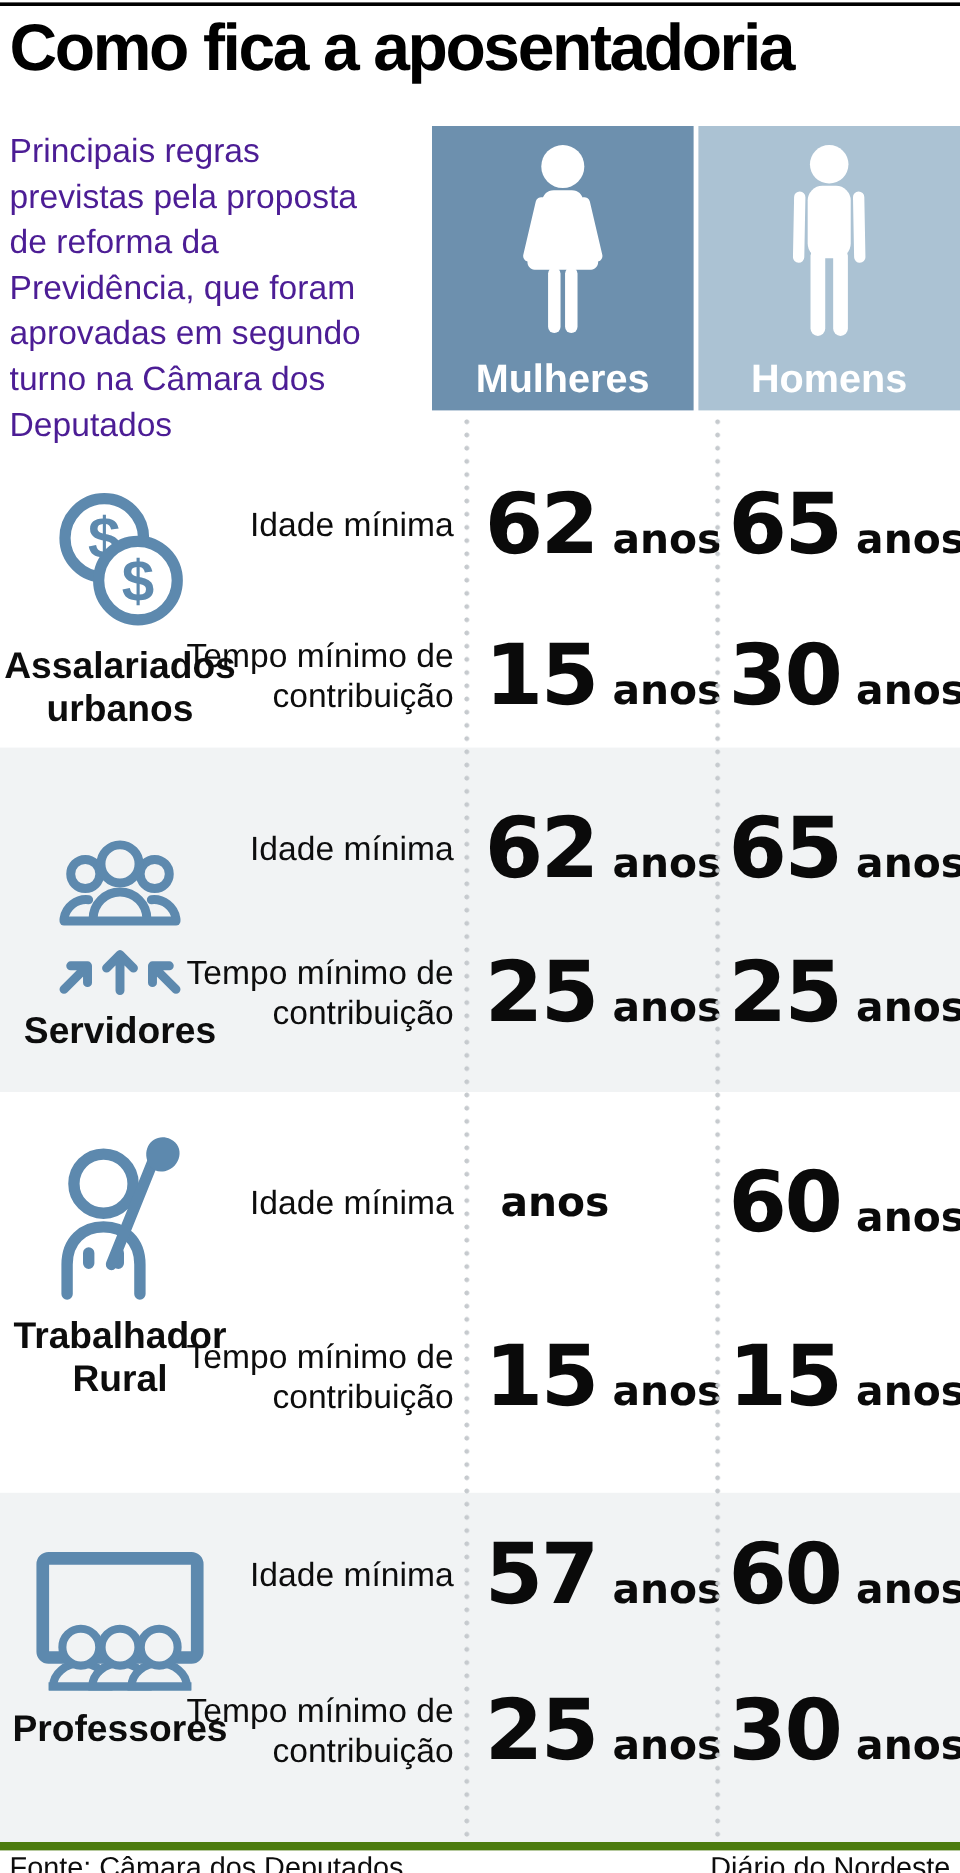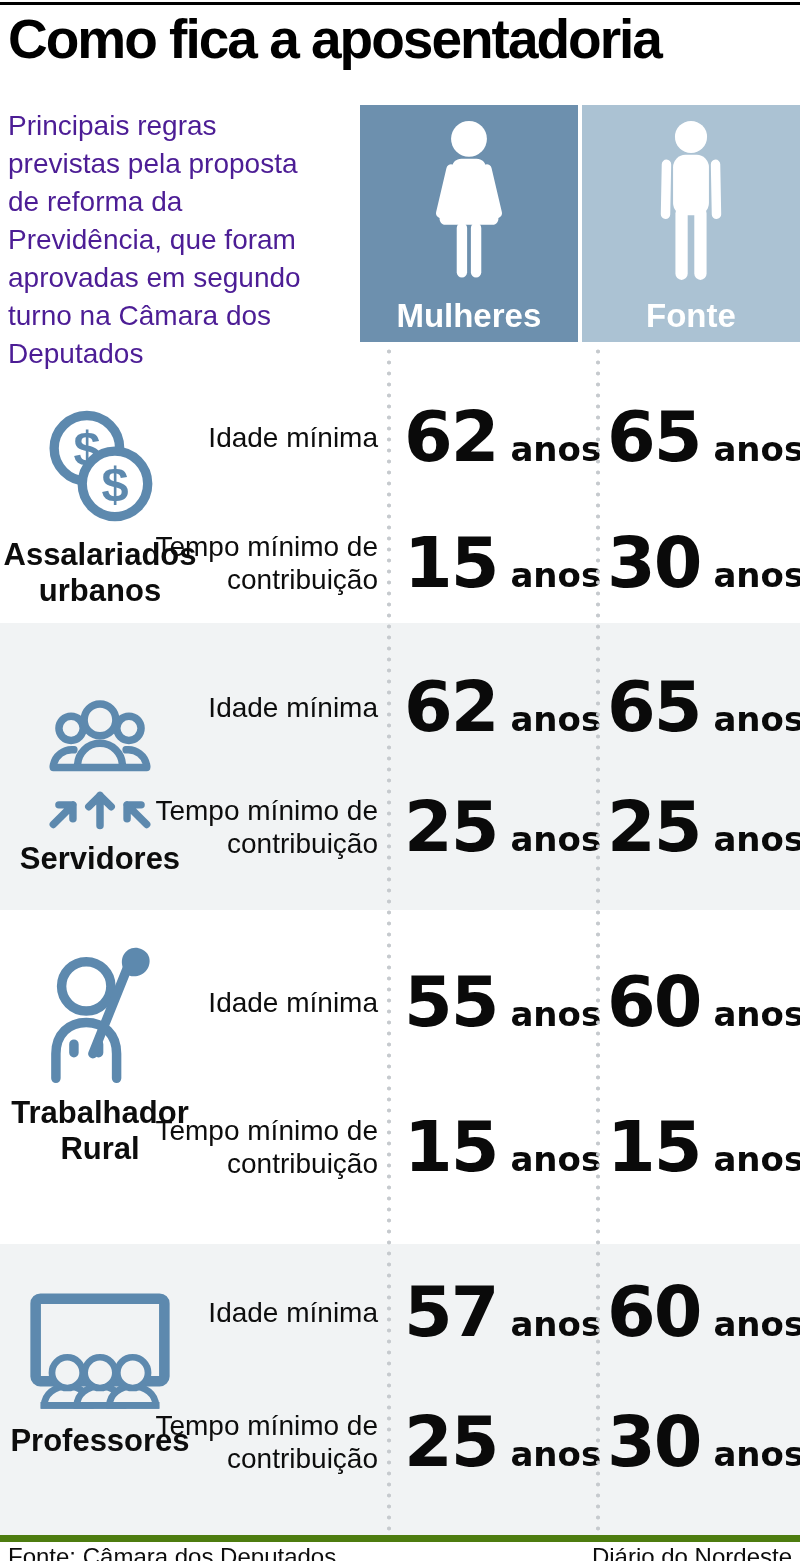--- a/index.html
+++ b/index.html
@@ -76,21 +76,21 @@
       <span class="icon">
         <svg viewBox="0 0 110 178" height="168" width="104">
           <circle cx="55" cy="19" r="17" fill="#fff"></circle>
           <rect x="36" y="38" width="38" height="64" rx="13" fill="#fff"></rect>
           <line x1="29" y1="48" x2="28" y2="101" stroke="#fff" stroke-width="10" stroke-linecap="round"></line>
           <line x1="81" y1="48" x2="82" y2="101" stroke="#fff" stroke-width="10" stroke-linecap="round"></line>
           <line x1="45" y1="100" x2="45" y2="164" stroke="#fff" stroke-width="13" stroke-linecap="round"></line>
           <line x1="65" y1="100" x2="65" y2="164" stroke="#fff" stroke-width="13" stroke-linecap="round"></line>
         </svg>
       </span>
-      <span class="gender-label">Fonte</span>
+      <span class="gender-label">Homens</span>
     </div>
   </div>
 
   <section class="row r1">
     <div class="category">
       <span class="icon" style="color:var(--accent)">
         <svg viewBox="0 0 124 128" width="116" height="120">
           <circle cx="48" cy="44" r="35" fill="#fff" stroke="currentColor" stroke-width="10"></circle>
           <text x="48" y="62" text-anchor="middle" font-size="52" font-weight="bold" fill="currentColor" font-family="Liberation Sans, sans-serif">$</text>
           <circle cx="78" cy="82" r="35" fill="#fff" stroke="currentColor" stroke-width="10"></circle>
@@ -178,21 +178,20 @@
             <path d="M60,122 L97,30"></path>
           </g>
           <path d="M94,36 c-10,-16 4,-31 18,-24 c13,6 9,25 -5,28 c-5,1 -10,0 -13,-4 z" fill="currentColor"></path>
         </svg>
       </span>
       <span class="cat-label">Trabalhador Rural</span>
     </div>
     <div class="metric m1">
       <div class="metric-label">Idade mínima</div>
       <div class="value women">
-          <span class="num">55</span>
           <span class="unit">anos</span>
         </div>
       <div class="value men">
           <span class="num">60</span>
           <span class="unit">anos</span>
         </div>
     </div>
     <div class="metric m2">
       <div class="metric-label">Tempo mínimo de contribuição</div>
       <div class="value women">

